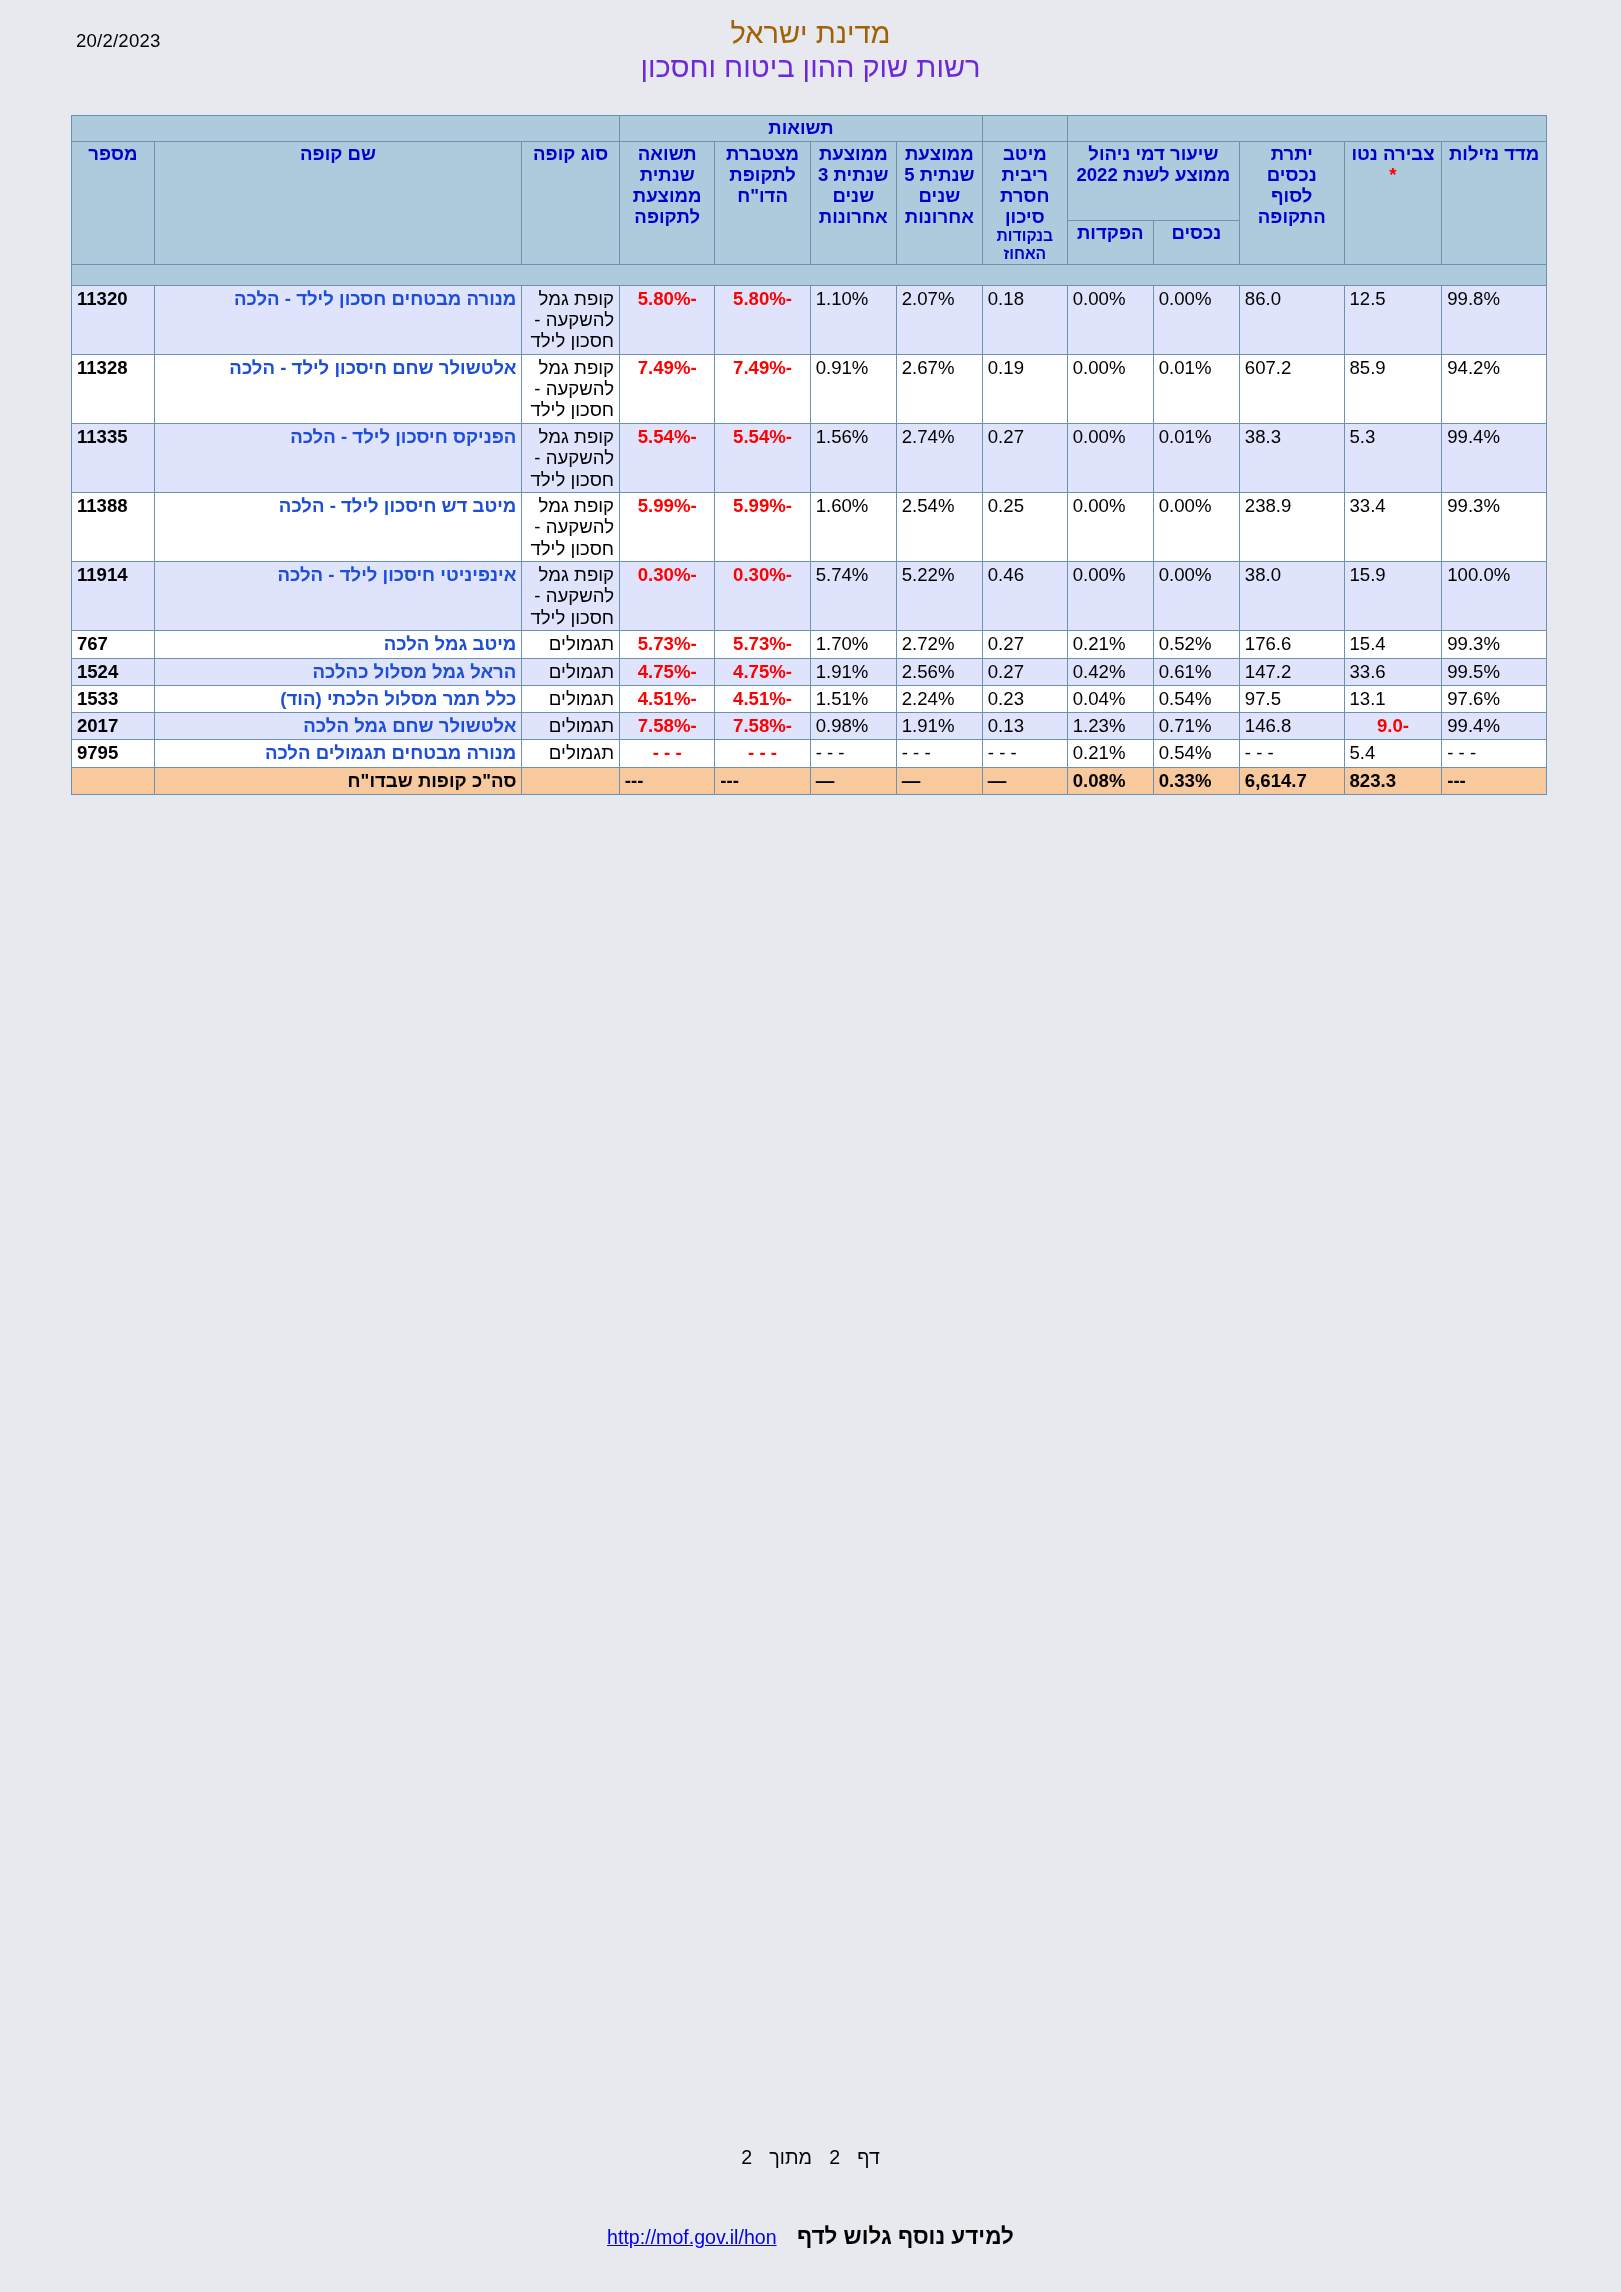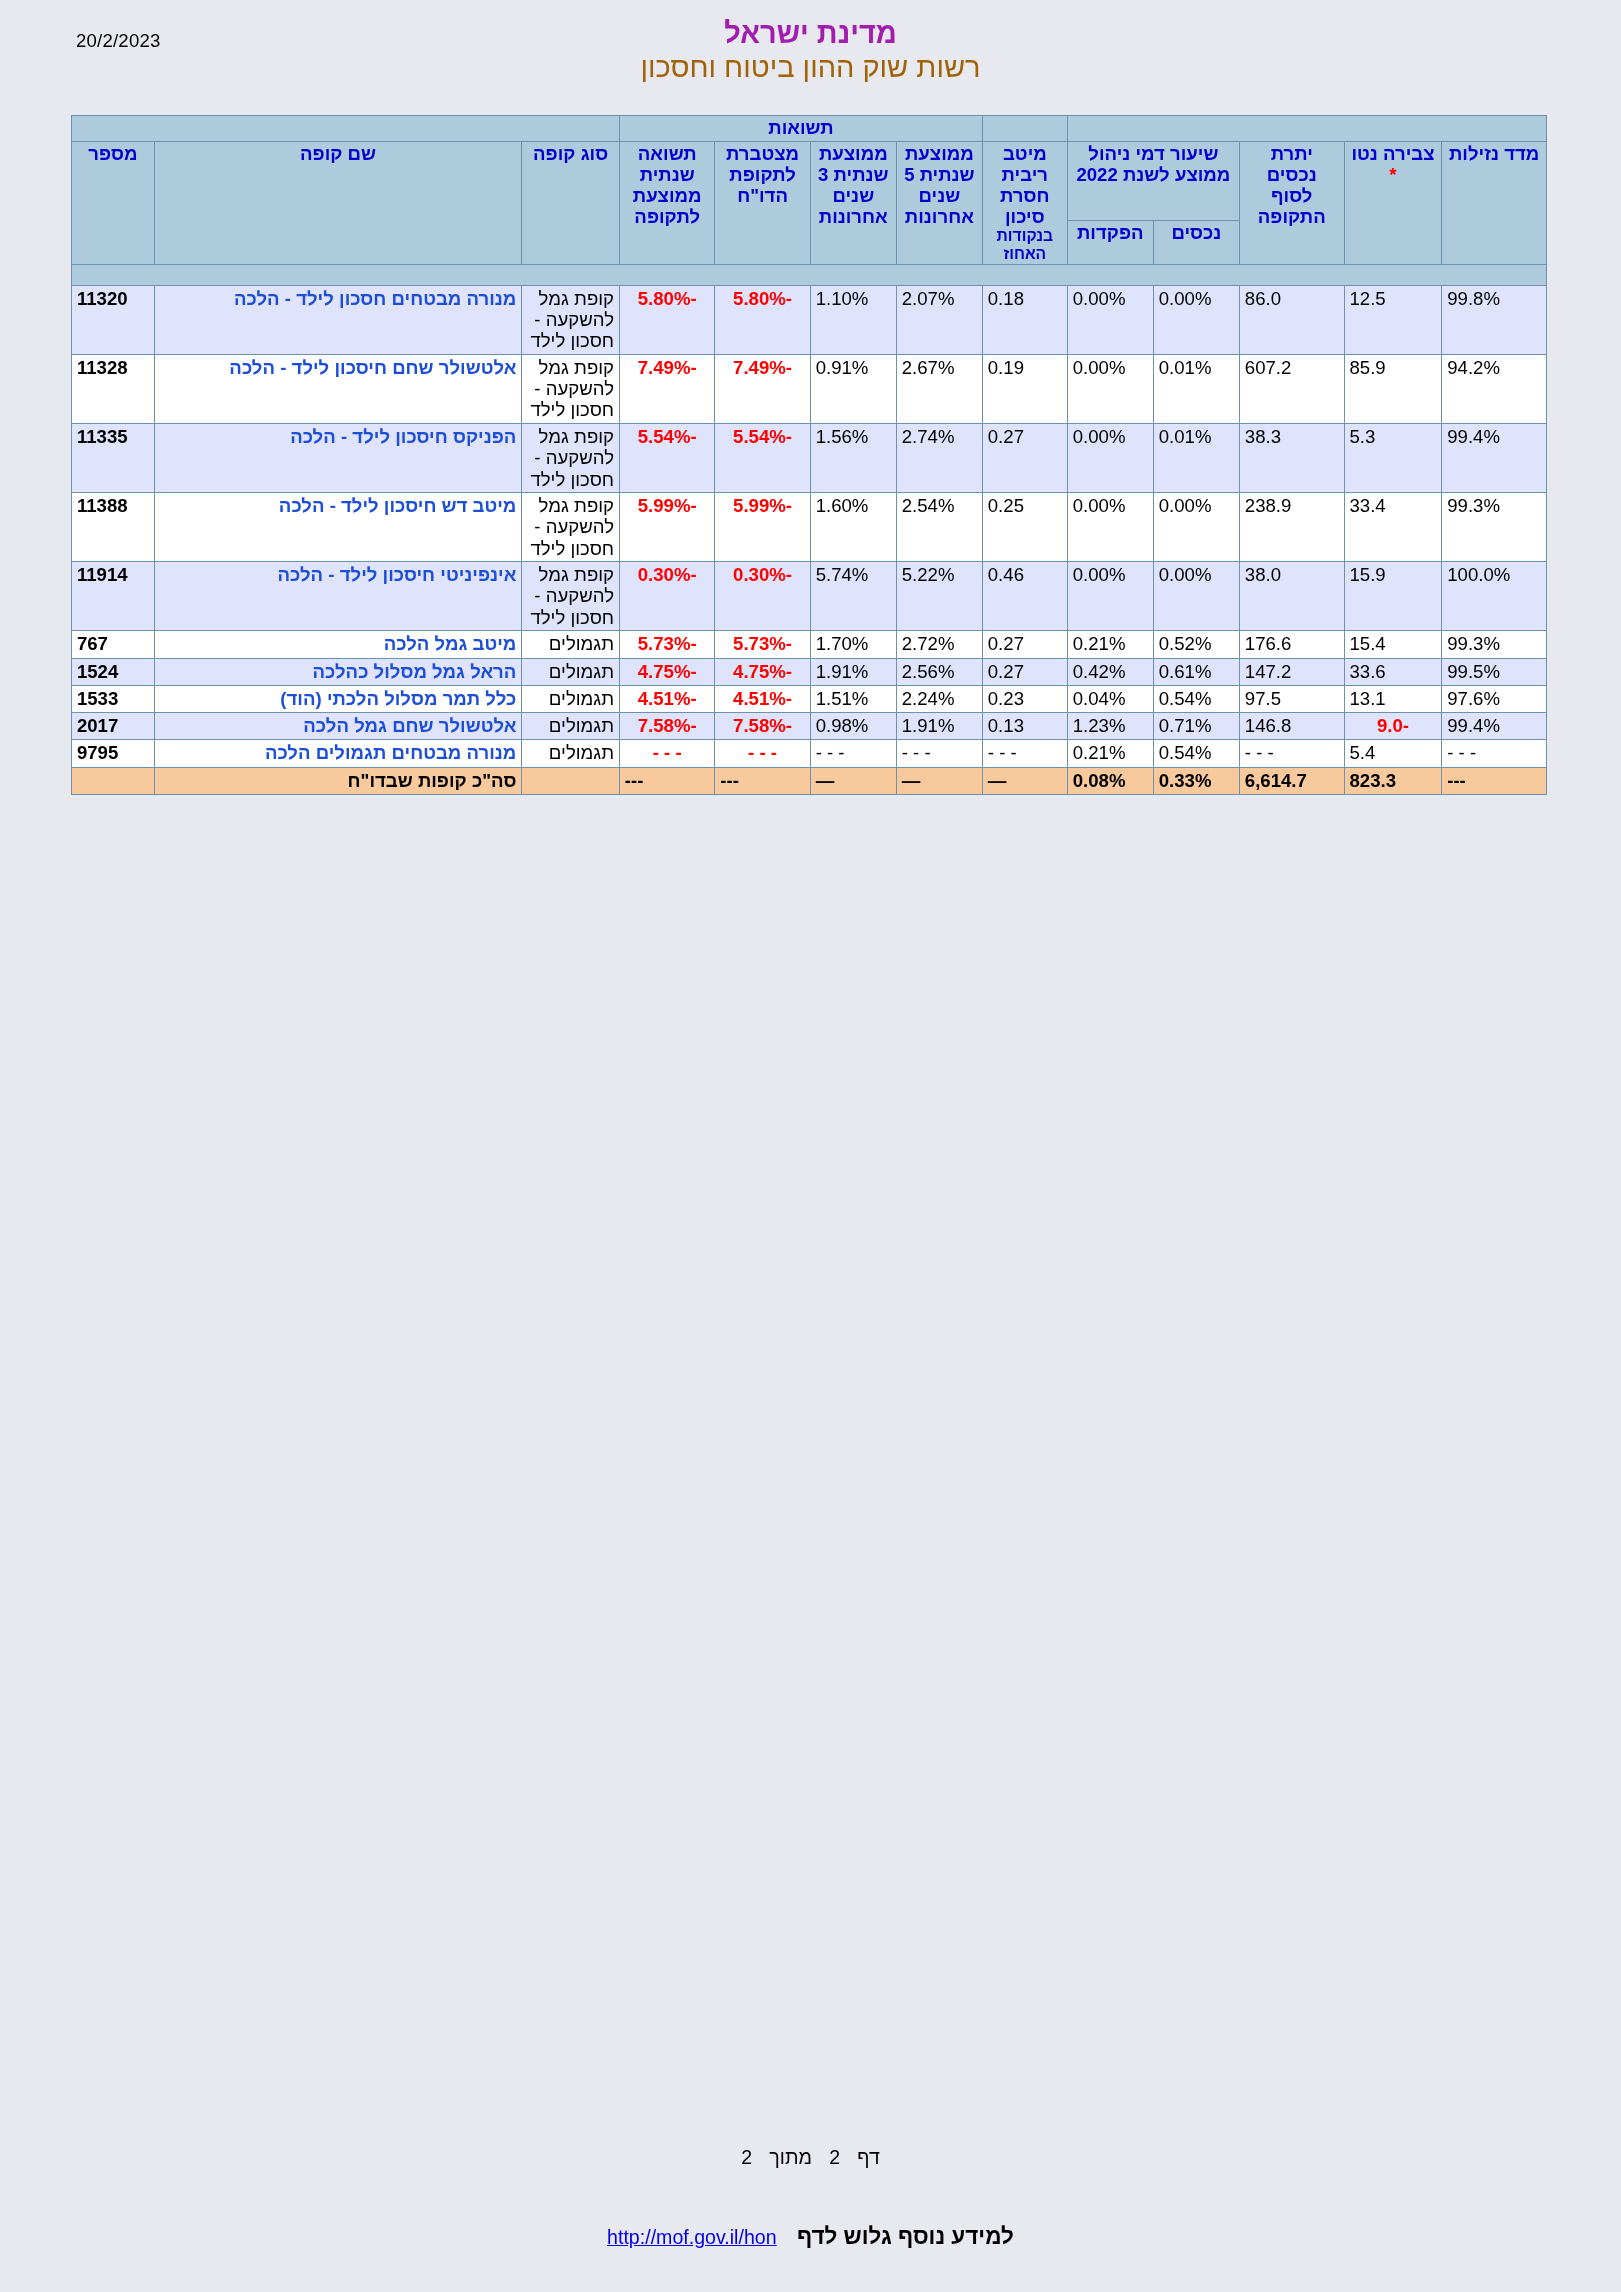--- a/index.html
+++ b/index.html
@@ -31,26 +31,26 @@
     color: #000;
     direction: ltr;
     letter-spacing: 0.2px;
   }
   .title-block {
     text-align: center;
     line-height: 1.18;
   }
   .title-main {
     font-size: 29px;
-    color: #a21caf;
-    font-weight: 700;
+    color: #a16207;
+    font-weight: 400;
   }
   .title-sub {
     font-size: 29px;
-    color: #a16207;
+    color: #6d28d9;
     font-weight: 400;
   }
 
   
   .table-wrap {
     margin: 19.6px 0 0 0;
     padding-right: 74px;
   }
   table.report {
     border-collapse: collapse;

